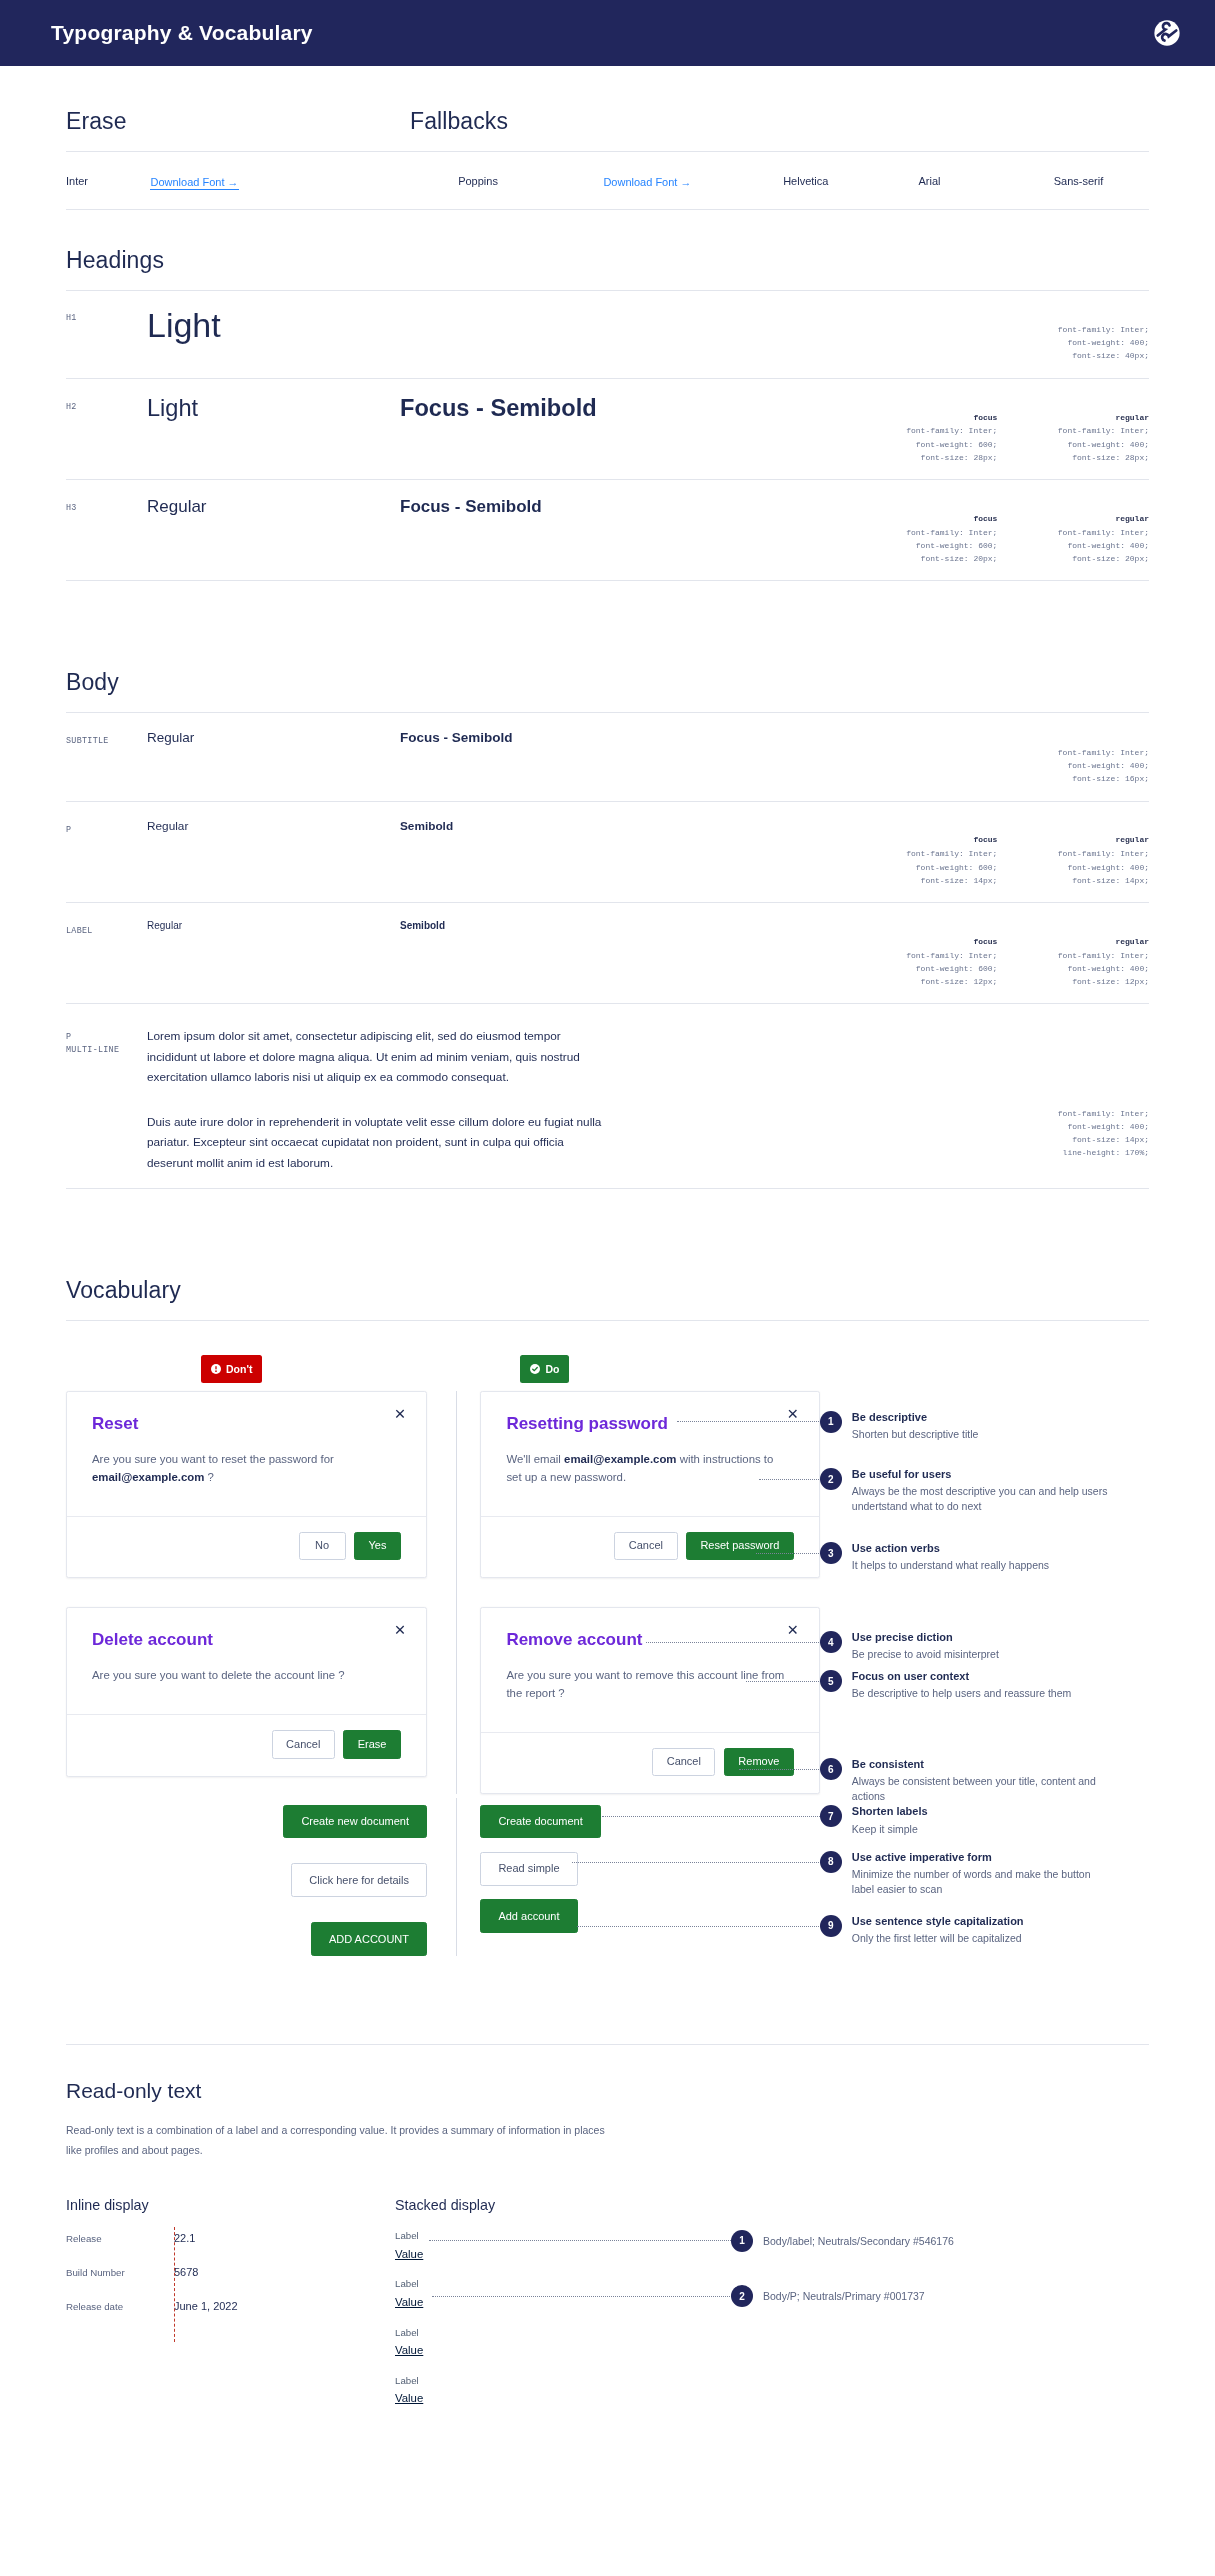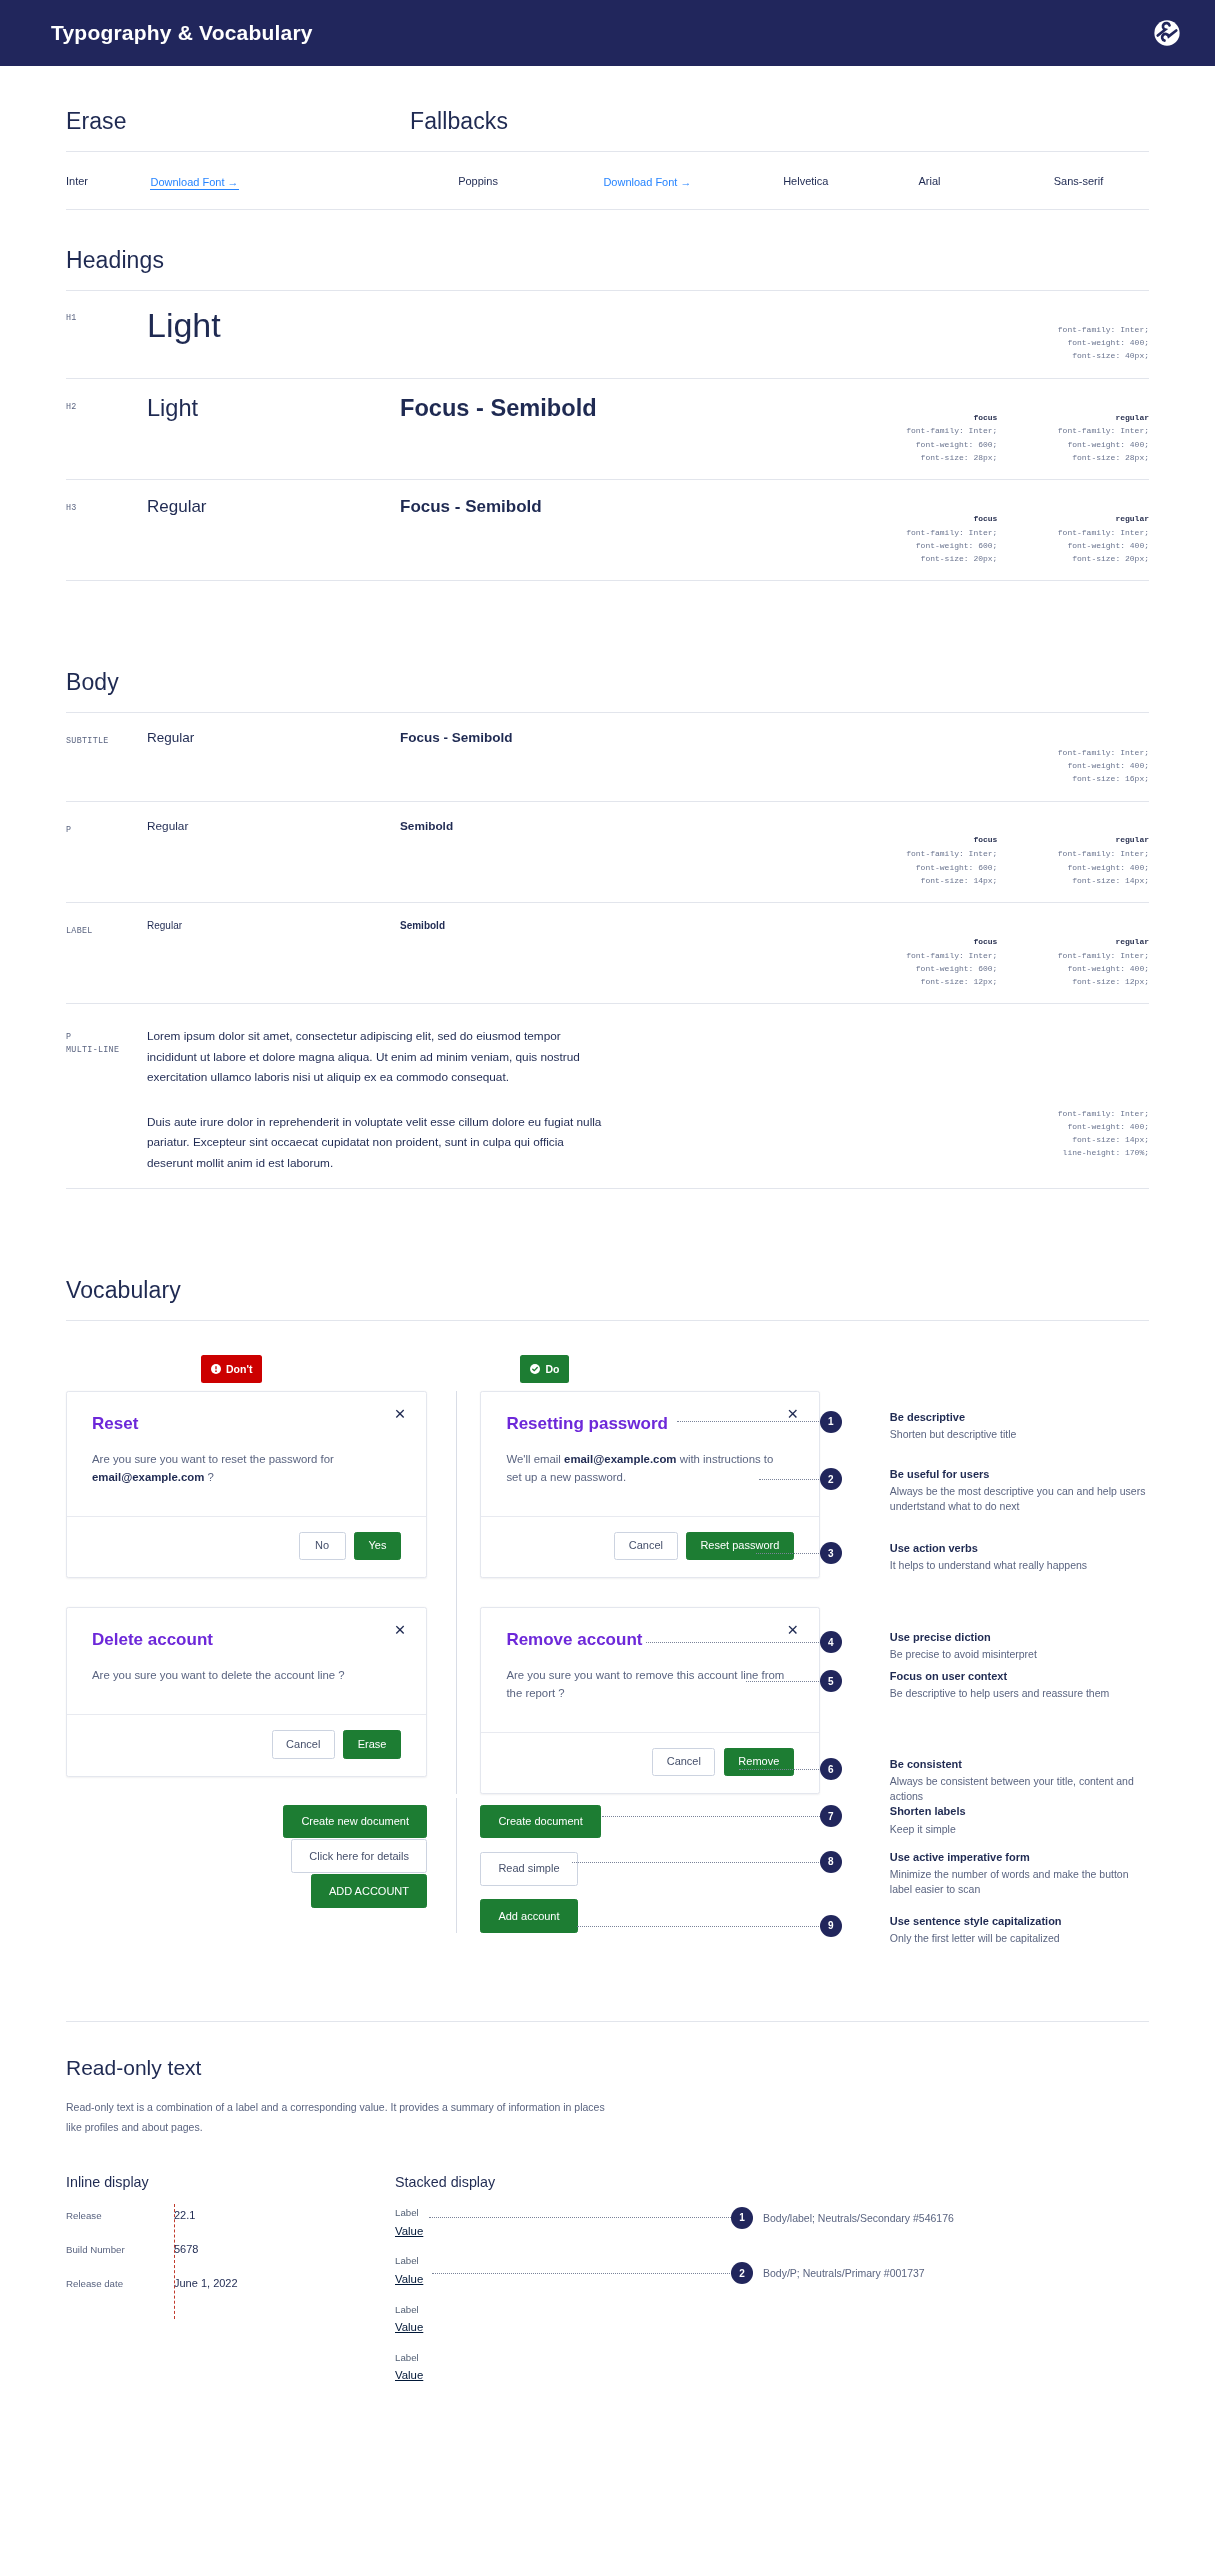--- a/index.html
+++ b/index.html
@@ -250,21 +250,21 @@
     background: #21265c;
     color: #fff;
     font-size: 10px;
     font-weight: 700;
     display: flex;
     align-items: center;
     justify-content: center;
     flex: none;
     margin-top: 0.8px;
   }
-  .note-txt { padding-top: 0.8px; margin-left: 38px; }
+  .note-txt { padding-top: 0.8px; }
   .note-title {
     font-size: 11px;
     font-weight: 700;
     color: #1f2a52;
     margin-bottom: 4.2px;
   }
   .note-desc {
     font-size: 10.5px;
     line-height: 1.45;
     color: #5a6480;
@@ -275,21 +275,21 @@
     border-top: 0.8px dotted #7a8399;
     height: 0;
   }
 
   
   .btnex {
     display: flex;
     margin-top: 3.4px;
     position: relative;
   }
-  .bx-dont { width: 390px; flex: none; padding-right: 29px; display: flex; flex-direction: column; align-items: flex-end; gap: 1px; padding-top: 6.8px;}
+  .bx-dont { width: 390px; flex: none; padding-right: 29px; display: flex; flex-direction: column; align-items: flex-end; gap: 25px; padding-top: 6.8px;}
   .bx-do { width: 363px; flex: none; padding-left: 23.6px; display: flex; flex-direction: column; align-items: flex-start; gap: 13.5px; padding-top: 6.8px;}
   .bx-notes { flex: 1; padding-left: 13.5px; position: relative; }
   .big-btn {
     font-size: 11px;
     border-radius: 2.5px;
     padding: 9.3px 17px;
     cursor: pointer;
     line-height: 1.2;
   }
   .big-green { background: #1d7d33; border: 0.8px solid #1d7d33; color: #fff; }

